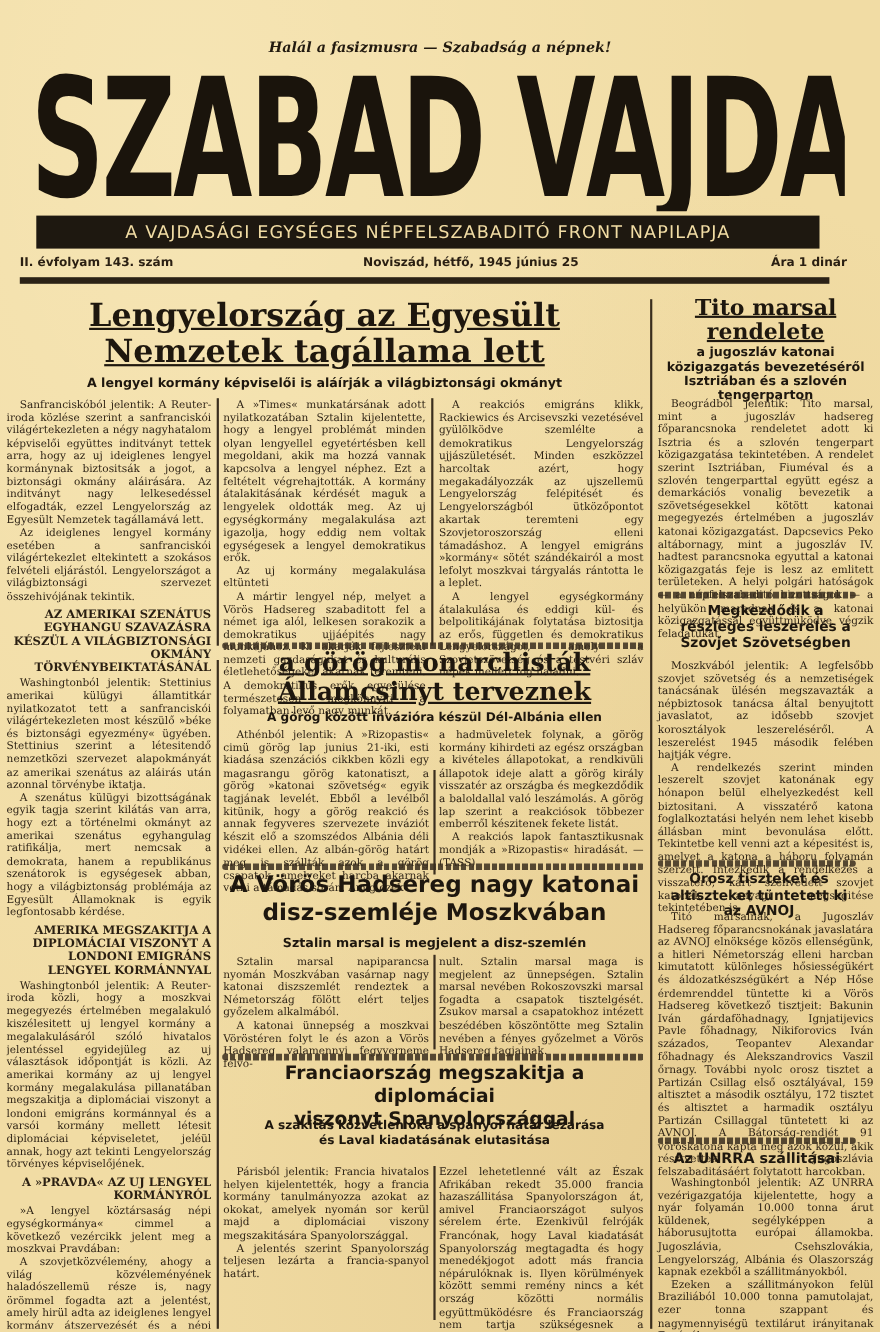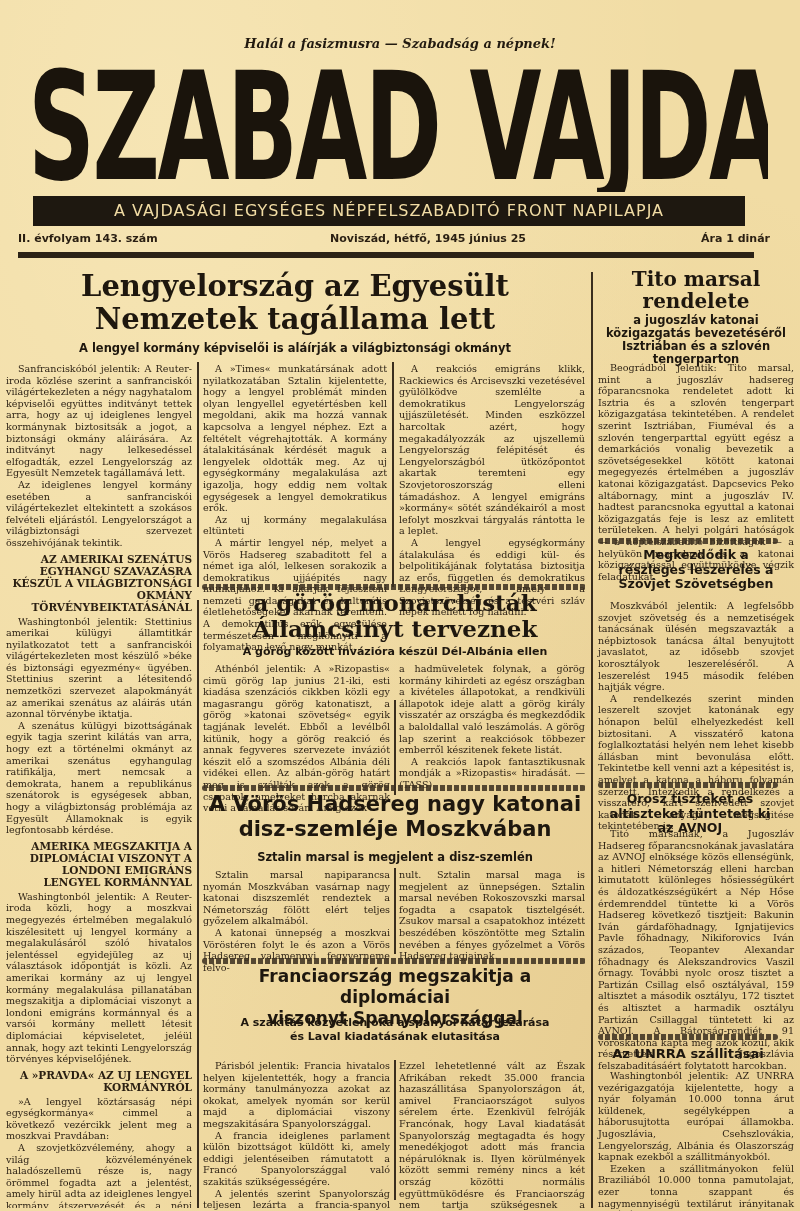--- a/index.html
+++ b/index.html
@@ -24,21 +24,21 @@
   .infoline{position:absolute;top:232px;left:18px;width:752px;font-family:"DejaVu Sans",sans-serif;
     font-weight:bold;font-size:11px;color:#2a1f12;}
   .infoline span{position:absolute;top:0;}
   .rule{position:absolute;top:252px;left:18px;width:736px;height:6px;background:#2b2216;}
   .vrule{position:absolute;width:1.5px;background:#3a2e1e;}
   .wavy{height:6px;background:repeating-linear-gradient(90deg,#3a2e1e 0 5px,transparent 5px 7px);
     border-radius:3px;opacity:.85;}
   .col{position:absolute;font-size:9.6px;line-height:11.6px;text-align:justify;hyphens:auto;}
   .col p{margin:0;text-indent:12px;}
   .subhead{font-weight:bold;text-align:right;font-size:10.5px;line-height:12px;margin:4px 0 3px 0;text-transform:uppercase;}
-  .h1{font-family:"DejaVu Serif",serif;font-weight:900;text-align:center;color:#1e170e;}
+  .h1{font-family:"DejaVu Serif",serif;font-weight:900;text-align:center;color:#1e170e;text-decoration:underline;}
   .h2{font-family:"DejaVu Sans",sans-serif;font-weight:bold;text-align:center;color:#1e170e;}
 </style>
 </head>
 <body>
 
 <div class="paper">
 
   <div class="motto">Halál a fasizmusra — Szabadság a népnek!</div>
   <div class="masthead-wrap">
     <div class="masthead">SZABAD VAJDASÁG</div>
@@ -124,21 +124,20 @@
   <div class="h2" style="position:absolute;top:966px;left:202px;width:386px;font-size:17px;line-height:21px;">
     <div>Franciaország megszakitja a diplomáciai</div>
     <div>viszonyt Spanyolországgal</div>
   </div>
   <div class="h2" style="position:absolute;top:1016px;left:202px;width:386px;font-size:11px;line-height:14px;">
     <div>A szakitás közvetlen oka a spanyol határ lezárása</div>
     <div>és Laval kiadatásának elutasitása</div>
   </div>
   <div class="col" style="top:1060px;left:203px;width:187px;">
     <p>Párisból jelentik: Francia hivatalos helyen kijelentették, hogy a francia kormány tanulmányozza azokat az okokat, amelyek nyomán sor kerül majd a diplomáciai viszony megszakitására Spanyolországgal.</p>
-    <p>A francia ideiglenes parlament külön bizottságot küldött ki, amely eddigi jelentéseiben rámutatott a Francó Spanyolországgal való szakitás szükségességére.</p>
     <p>A jelentés szerint Spanyolország teljesen lezárta a francia-spanyol határt.</p>
   </div>
   <div class="col" style="top:1060px;left:399px;width:186px;">
     <p style="text-indent:0">Ezzel lehetetlenné vált az Észak Afrikában rekedt 35.000 francia hazaszállitása Spanyolországon át, amivel Franciaországot sulyos sérelem érte. Ezenkivül felróják Francónak, hogy Laval kiadatását Spanyolország megtagadta és hogy menedékjogot adott más francia népárulóknak is. Ilyen körülmények között semmi remény nincs a két ország közötti normális együttmüködésre és Franciaország nem tartja szükségesnek a diplomáciai viszony fenntartását, — mondja a bizottság jelentése.</p>
   </div>
 
   <div class="h1" style="position:absolute;top:268px;left:596px;width:200px;font-size:20px;line-height:22px;">
     <div>Tito marsal</div>
     <div>rendelete</div>
   </div>

